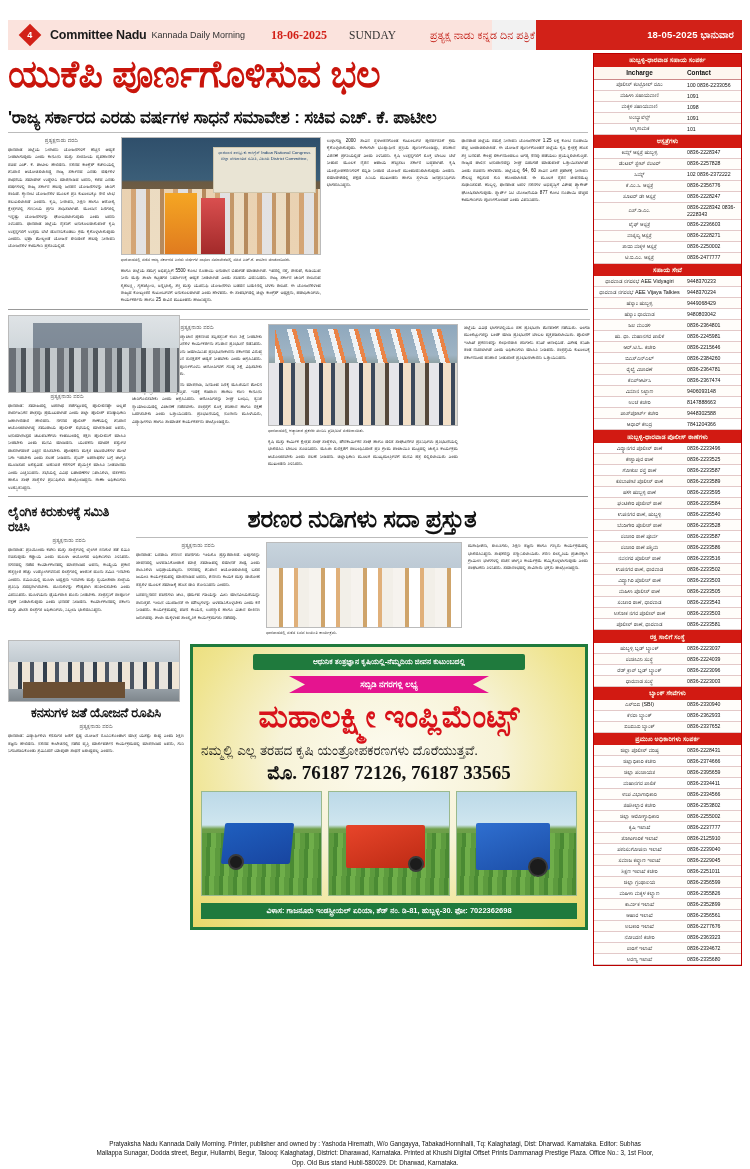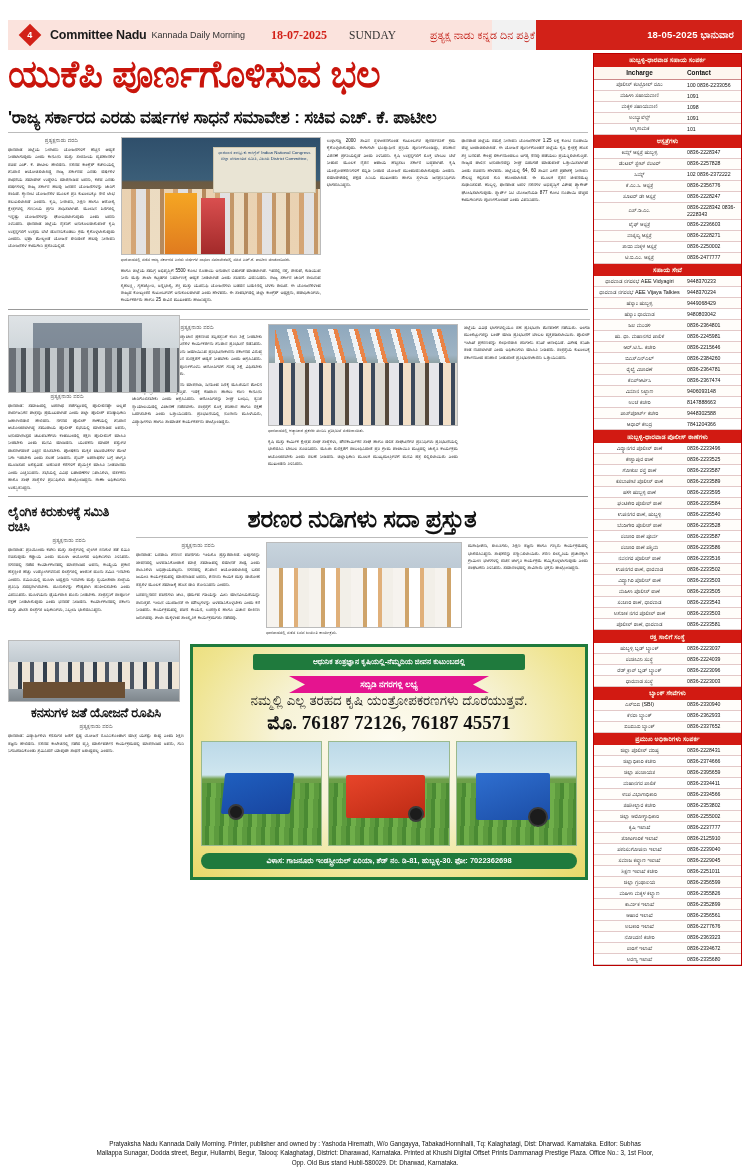--- a/index.html
+++ b/index.html
@@ -141,42 +141,42 @@
   .ad-ribbon {
     margin: 6px auto 0 auto; width: 200px; background:#e5148f; color:#fff;
     font-size:8.5px; font-weight:bold; text-align:center; padding:3px 0;
     clip-path: polygon(0 0, 100% 0, 92% 50%, 100% 100%, 0 100%, 8% 50%);
   }
   .ad-title {
     text-align:center; font-size: 31px; font-weight:bold; color:#d8121a;
     margin-top: 6px; letter-spacing: 0px; white-space:nowrap;
   }
   .ad-line {
-    text-align:center; font-size: 13.5px; color:#111; margin-top: 0; white-space:nowrap;
+    font-size: 13.5px; color:#111; margin-top: 8px; white-space:nowrap;
   }
   .ad-phone {
     text-align:center; font-size: 19px; font-weight:bold; color:#111;
     margin-top: 3px; font-family:"Liberation Serif", serif;
   }
   .ad-imgs { display:flex; gap:6px; margin-top:7px; }
   .ad-img { flex:1; height: 105px; border:1px solid #9ab98d; position:relative; overflow:hidden;
     background: linear-gradient(180deg,#bcd9e8 0%, #cfe6ef 32%, #6fa04a 36%, #4e8a37 100%); }
   .ad-img .grass { position:absolute; bottom:0; left:0; right:0; height:60%;
     background: repeating-linear-gradient(92deg,#5d9b3e 0 5px,#4a8a33 5px 9px,#6fae4a 9px 14px);}
   .ad-m1 { position:absolute; left:18%; bottom:30%; width:58%; height:40%;
     background:linear-gradient(160deg,#1f5fbf,#1845a0); border-radius:2px; transform:skewX(-6deg); }
   .ad-m2 { position:absolute; left:14%; bottom:26%; width:66%; height:42%;
     background:linear-gradient(160deg,#e8452a,#bc2a14); border-radius:2px;}
   .ad-m3 { position:absolute; left:16%; bottom:24%; width:62%; height:46%;
     background:linear-gradient(160deg,#2f6fd0,#1b4da6); border-radius:2px;}
   .ad-wheel { position:absolute; width:16px; height:16px; border-radius:50%;
     background:#1c1c1c; border:2px solid #3a3a3a;}
   .ad-foot {
     margin-top:7px; background:#1f7a3d; color:#fff; font-size:7.5px;
-    text-align:center; padding:3px 0; font-weight:bold;border-radius:8px;
+    text-align:center; padding:3px 0; font-weight:bold;
   }
 
   
   .side-box { border:1px solid #b00; }
   .sb-head {
     background:#d21a12; color:#ffe; font-size:6.4px; font-weight:bold;
     text-align:center; padding:2.4px 1px; letter-spacing:.1px;
   }
   .sb-colhead {
     display:flex; background:#fdf6ef; border-bottom:1px solid #c88;
@@ -203,21 +203,21 @@
 <body>
 
 <div class="page">
 
   <div class="masthead">
     <div class="mh-logo">
       <span>4</span>
     </div>
     <div class="mh-title">Committee Nadu</div>
     <div class="mh-sub">Kannada Daily Morning</div>
-    <div class="mh-date">18-07-2025</div>
+    <div class="mh-date">18-06-2025</div>
     <div class="mh-day">SUNDAY</div>
     <div class="mh-kn">ಪ್ರತ್ಯಕ್ಷ ನಾಡು ಕನ್ನಡ ದಿನ ಪತ್ರಿಕೆ</div>
     <div class="mh-rdate">18-05-2025 ಭಾನುವಾರ</div>
   </div>
 
   <div class="body-wrap">
 
     <div class="content-col">
 
       <div>
@@ -397,22 +397,23 @@
           <div class="byline">ಪ್ರತ್ಯಕ್ಷನಾಡು ವರದಿ</div>
           <div class="kntext">ಧಾರವಾಡ: ವಿದ್ಯಾರ್ಥಿಗಳು ಕನಸುಗಳ ಜತೆಗೆ ಸ್ಪಷ್ಟ ಯೋಜನೆ ರೂಪಿಸಿಕೊಂಡಾಗ ಮಾತ್ರ ಯಶಸ್ಸು ಸಾಧ್ಯ ಎಂದು ಶಿಕ್ಷಣ ತಜ್ಞರು ಹೇಳಿದರು.
 
 ನಗರದ ಕಾಲೇಜಿನಲ್ಲಿ ನಡೆದ ವೃತ್ತಿ ಮಾರ್ಗದರ್ಶನ ಕಾರ್ಯಕ್ರಮದಲ್ಲಿ ಮಾತನಾಡಿದ ಅವರು, ಗುರಿ ನಿಗದಿಪಡಿಸಿಕೊಂಡು ಶ್ರಮಿಸಿದರೆ ಯಾವುದೇ ಸಾಧನೆ ಅಸಾಧ್ಯವಲ್ಲ ಎಂದರು.</div>
         </div>
 
         <div style="flex:1;">
           <div class="ad">
             <div class="ad-top">ಆಧುನಿಕ ತಂತ್ರಜ್ಞಾನ ಕೃಷಿಯಲ್ಲಿ-ನೆಮ್ಮದಿಯ ಜೀವನ ಕುಟುಂಬದಲ್ಲಿ</div>
             <div class="ad-ribbon">ಸಬ್ಸಿಡಿ ನಗರಗಳ್ಲಿ ಲಭ್ಯ</div>
+            <div class="ad-title">ಮಹಾಲಕ್ಷ್ಮೀ ಇಂಪ್ಲಿಮೆಂಟ್ಸ್</div>
             <div class="ad-line">ನಮ್ಮಲ್ಲಿ ಎಲ್ಲ ತರಹದ ಕೃಷಿ ಯಂತ್ರೋಪಕರಣಗಳು ದೊರೆಯುತ್ತವೆ.</div>
-            <div class="ad-phone">ಮೊ. 76187 72126, 76187 45571</div>
+            <div class="ad-phone">ಮೊ. 76187 72126, 76187 33565</div>
             <div class="ad-imgs">
               <div class="ad-img">
                 <div class="grass"></div>
                 <div class="ad-m1"></div>
                 <div class="ad-wheel" style="left:22%;bottom:24%;"></div>
               </div>
               <div class="ad-img">
                 <div class="grass"></div>
                 <div class="ad-m2"></div>
                 <div class="ad-wheel" style="left:66%;bottom:22%;"></div>

